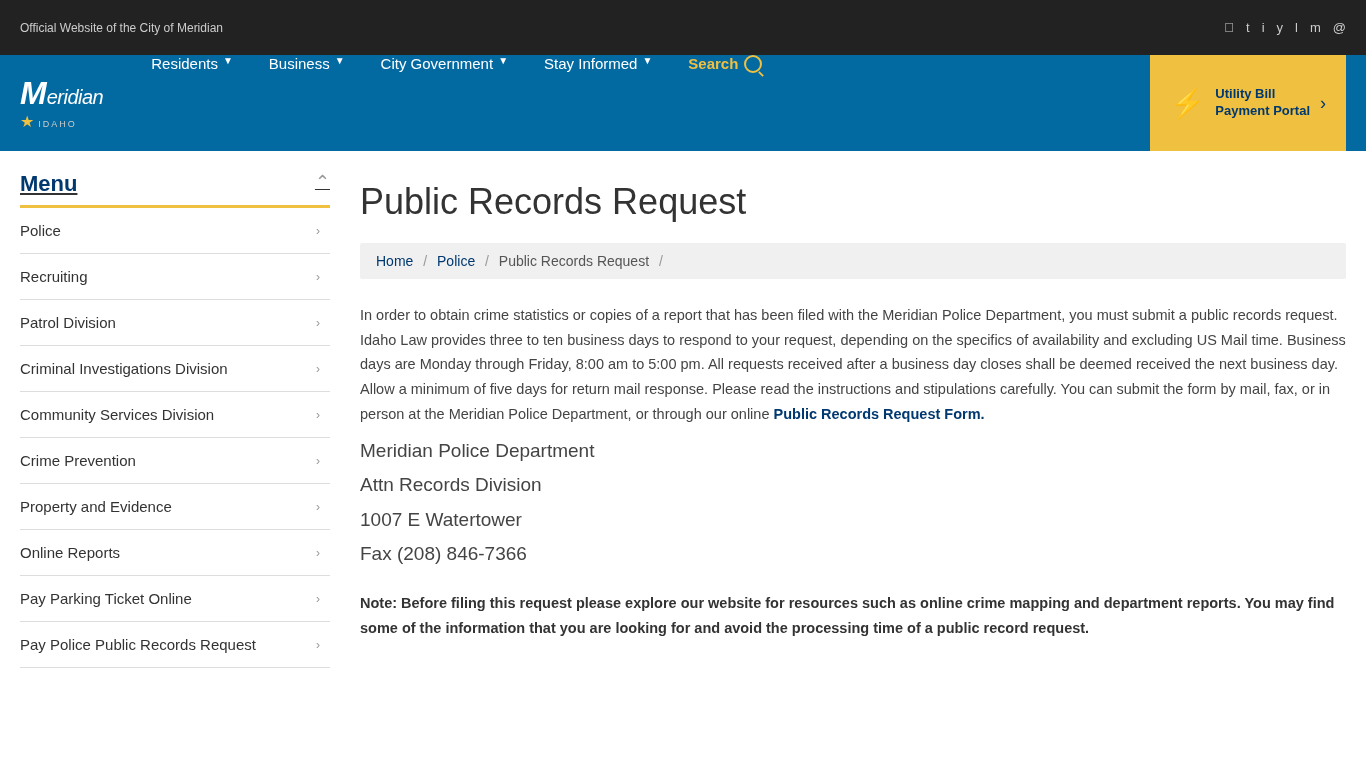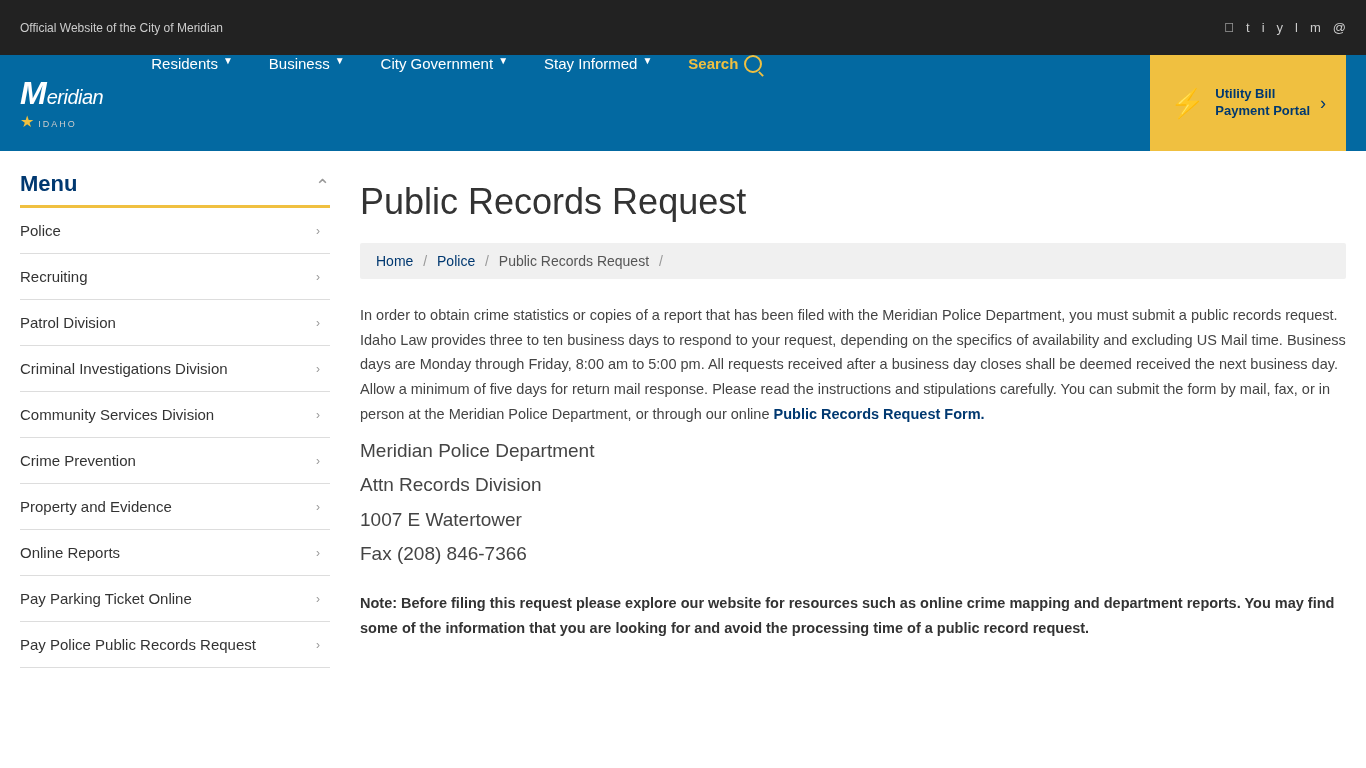--- a/index.html
+++ b/index.html
@@ -98,24 +98,25 @@
     }
 
     
     .sidebar {
       width: 310px;
       flex-shrink: 0;
     }
     .menu-header {
       display: flex;
       justify-content: space-between;
-      align-items: flex-end;
+      align-items: flex-start;
       padding-bottom: 8px;
       border-bottom: 3px solid #f0c040;
       margin-bottom: 0;
+      text-decoration: underline;
     }
     .menu-title {
       color: #003870;
       font-size: 22px;
       font-weight: bold;
     }
     .menu-toggle { color: #999; font-size: 18px; cursor: pointer; }
 
     .sidebar-item {
       display: flex;

